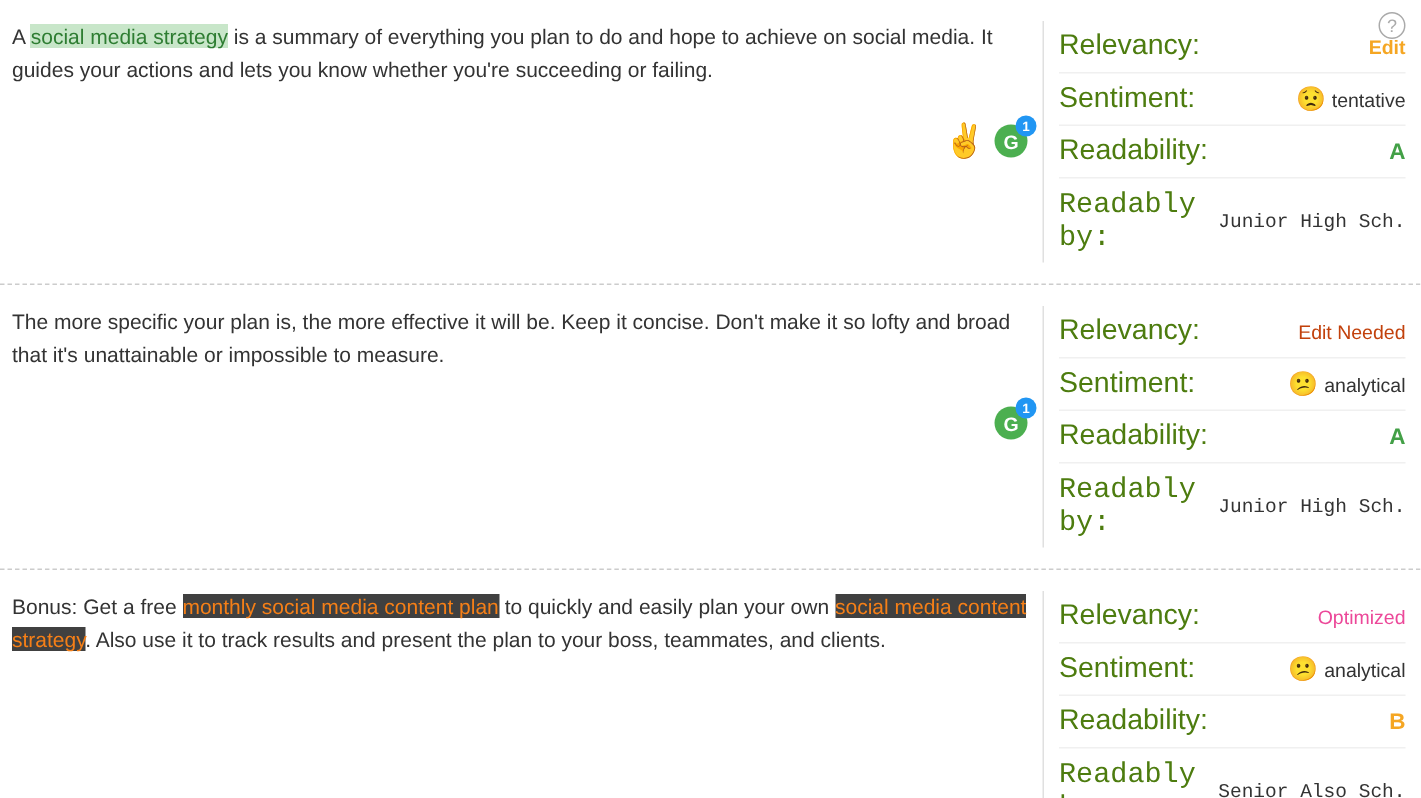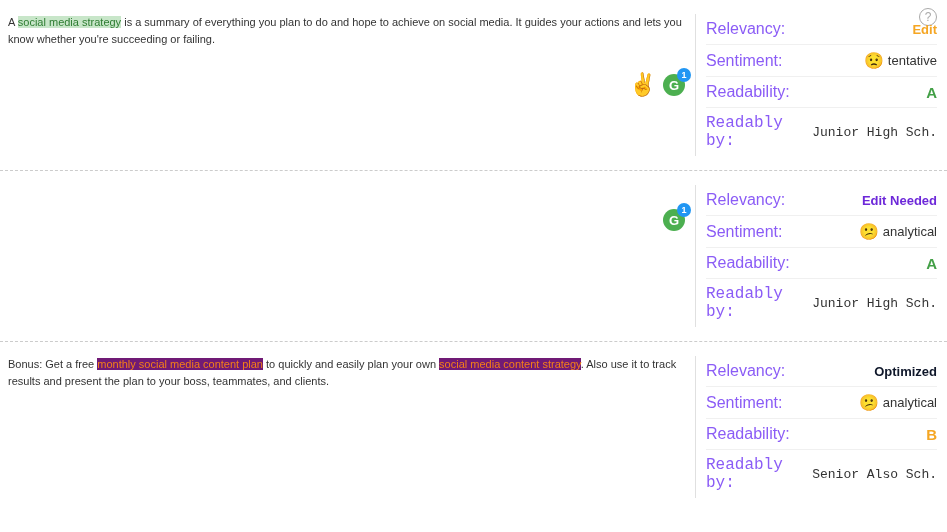--- a/index.html
+++ b/index.html
@@ -44,32 +44,32 @@
     }
 
     .text-col {
       flex: 0 0 695px;
       padding: 0 10px 0 8px;
       position: relative;
     }
 
     .text-content {
       line-height: 1.55;
-      font-size: 11px;
+      font-size: 14px;
       color: #333;
     }
 
     .highlight-green {
       background-color: #c8e6c9;
       color: #2e7d32;
       font-weight: 500;
     }
 
     .highlight-yellow {
-      background-color: #701a75;
+      background-color: #404040;
       color: #f57f17;
     }
 
     .icons-row {
       display: flex;
       justify-content: flex-end;
       margin-top: 24px;
       gap: 6px;
       align-items: center;
     }
@@ -127,33 +127,33 @@
       border-bottom: 1px solid #f0f0f0;
     }
 
     .metric-row:last-child {
       border-bottom: none;
       font-family: Liberation Mono, monospace;
     }
 
     .metric-label {
       flex: 0 0 100px;
-      color: #8b5cf6;
-      font-size: 16px;
+      color: #4d7c0f;
+      font-size: 19px;
     }
 
     .metric-value {
       flex: 1;
       text-align: right;
       font-size: 13px;
     }
 
     .val-good { color: #f5a623; font-weight: bold; }
-    .val-edit-needed { color: #6d28d9; font-weight: bold; }
-    .val-optimized { color: #0f172a; font-weight: bold; }
+    .val-edit-needed { color: #c2410c; font-weight: normal; }
+    .val-optimized { color: #ec4899; font-weight: normal; }
     .val-a { color: #43a047; font-weight: bold; font-size: 15px; }
     .val-b { color: #f5a623; font-weight: bold; font-size: 15px; }
     .val-text { color: #333; text-align: right; }
 
     .sentiment-val {
       display: flex;
       align-items: center;
       justify-content: flex-end;
       gap: 4px;
     }
@@ -197,20 +197,21 @@
             <span class="metric-value val-a">A</span>
           </div>
           <div class="metric-row">
             <span class="metric-label">Readably by:</span>
             <span class="metric-value val-text">Junior High Sch.</span>
           </div>
         </div>
       </div>
       <div class="row">
         <div class="text-col">
+          <p class="text-content">The more specific your plan is, the more effective it will be. Keep it concise. Don't make it so lofty and broad that it's unattainable or impossible to measure.</p>
           <div class="icons-row">
             <div class="g-badge-container">
               <div class="g-badge">G</div>
               <div class="g-badge-num">1</div>
             </div>
           </div>
         </div>
         <div class="metrics-col">
           <div class="metric-row">
             <span class="metric-label">Relevancy:</span>

